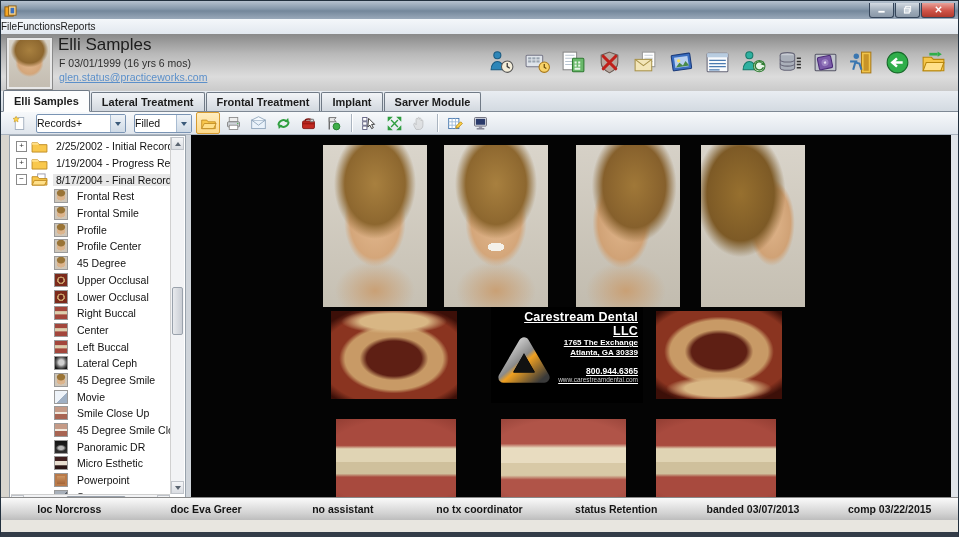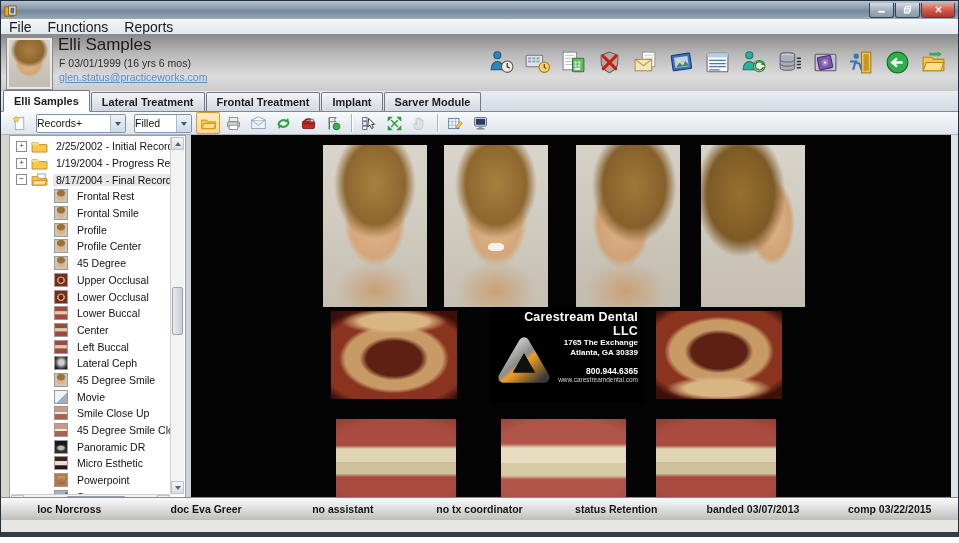--- a/index.html
+++ b/index.html
@@ -14,21 +14,21 @@
   .title-text{font-size:10.5px;color:#141e30;white-space:nowrap;}
   .winbtns{margin-left:auto;display:flex;margin-right:3px;}
   .winbtn{width:23px;height:14px;border:1px solid #35455a;border-top:none;border-radius:0 0 3px 3px;
     background:linear-gradient(180deg,#d3dae2,#9eabb9 55%,#8a98a8);display:flex;align-items:center;justify-content:center;margin-left:1px;}
   .winbtn.close{width:32px;background:linear-gradient(180deg,#e9a29a,#cf5348 55%,#b03a2e);}
   .winbtn svg{width:9px;height:9px;}
 
   
   .menubar{position:absolute;left:0;top:18px;right:0;height:15px;background:linear-gradient(180deg,#f4f7fa,#e2e8ef);
     display:flex;align-items:center;border-bottom:1px solid #c2cad2;}
-  .menu-item{font-size:14px;color:#1a1a1a;padding:0 8px;}
+  .menu-item{font-size:10px;color:#1a1a1a;padding:0 0;}
 
   
   .pheader{position:absolute;left:0;top:33px;right:0;height:57px;
     background:linear-gradient(180deg,#898989 0%,#b9b9b9 35%,#dcdcdc 75%,#cacaca 100%);}
   .avatar{position:absolute;left:5px;top:3px;width:45px;height:51px;border:1px solid #8a8a8a;box-shadow:0 0 0 2px #e8e8e8 inset;
     background:
       radial-gradient(60% 48% at 50% 24%,#a8803f 0%,#8d672f 52%,rgba(0,0,0,0) 70%),
       radial-gradient(42% 38% at 50% 48%,#e2b88e 0%,#d4a67a 60%,rgba(0,0,0,0) 75%),
       linear-gradient(180deg,#d8d3c9,#c3bcb0);}
   .pname{position:absolute;left:57px;top:1px;font-size:17px;color:#1c1c1c;}
@@ -99,21 +99,21 @@
   .harrow{position:absolute;top:0;bottom:0;width:13px;background:linear-gradient(180deg,#f4f5f7,#dadde2);border:1px solid #c0c4ca;box-sizing:border-box;display:flex;align-items:center;justify-content:center;}
   .harrow::after{content:'';border:3.5px solid transparent;}
   .harrow.left{left:0;} .harrow.left::after{border-right:4.5px solid #5a6470;margin-left:-3px;}
   .harrow.right{right:0;} .harrow.right::after{border-left:4.5px solid #5a6470;margin-right:-3px;}
   .hscroll .thumbh{position:absolute;top:1px;bottom:1px;left:55px;width:58px;background:linear-gradient(180deg,#e8eaed,#c9cdd4);border:1px solid #9aa2ac;border-radius:2px;}
 
   .splitter{position:absolute;left:185px;top:0;bottom:0;width:5px;background:#cfd4da;}
 
   
   .canvas{position:absolute;left:190px;top:0;right:7px;bottom:0;background:#040404;overflow:hidden;}
-  .photo{position:absolute;}
+  .photo{position:absolute;text-decoration:underline;}
   .ph-portrait{background:
       radial-gradient(58% 50% at 50% 24%,#a8803f 0%,#8d672f 50%,rgba(0,0,0,0) 68%),
       radial-gradient(40% 38% at 50% 47%,#e2b88e 0%,#d4a67a 60%,rgba(0,0,0,0) 74%),
       radial-gradient(55% 26% at 50% 90%,#c9a075 0%,rgba(0,0,0,0) 70%),
       linear-gradient(180deg,#dad5cb,#c6c0b3);}
   .ph-smile{background:
       radial-gradient(13% 4.5% at 50% 63%,#f4f1ea 0 60%,rgba(0,0,0,0) 61%),
       radial-gradient(58% 50% at 50% 24%,#a8803f 0%,#8d672f 50%,rgba(0,0,0,0) 68%),
       radial-gradient(40% 38% at 50% 47%,#e2b88e 0%,#d4a67a 60%,rgba(0,0,0,0) 74%),
       radial-gradient(55% 26% at 50% 90%,#c9a075 0%,rgba(0,0,0,0) 70%),
@@ -488,21 +488,21 @@
           <div class="trow leaf">
             <span class="thumb t-occlusal"></span>
             <span class="tlabel">Upper Occlusal</span>
           </div>
           <div class="trow leaf">
             <span class="thumb t-occlusal"></span>
             <span class="tlabel">Lower Occlusal</span>
           </div>
           <div class="trow leaf">
             <span class="thumb t-buccal"></span>
-            <span class="tlabel">Lower Buccal</span>
+            <span class="tlabel">Right Buccal</span>
           </div>
           <div class="trow leaf">
             <span class="thumb t-buccal"></span>
             <span class="tlabel">Center</span>
           </div>
           <div class="trow leaf">
             <span class="thumb t-buccal"></span>
             <span class="tlabel">Left Buccal</span>
           </div>
           <div class="trow leaf">

